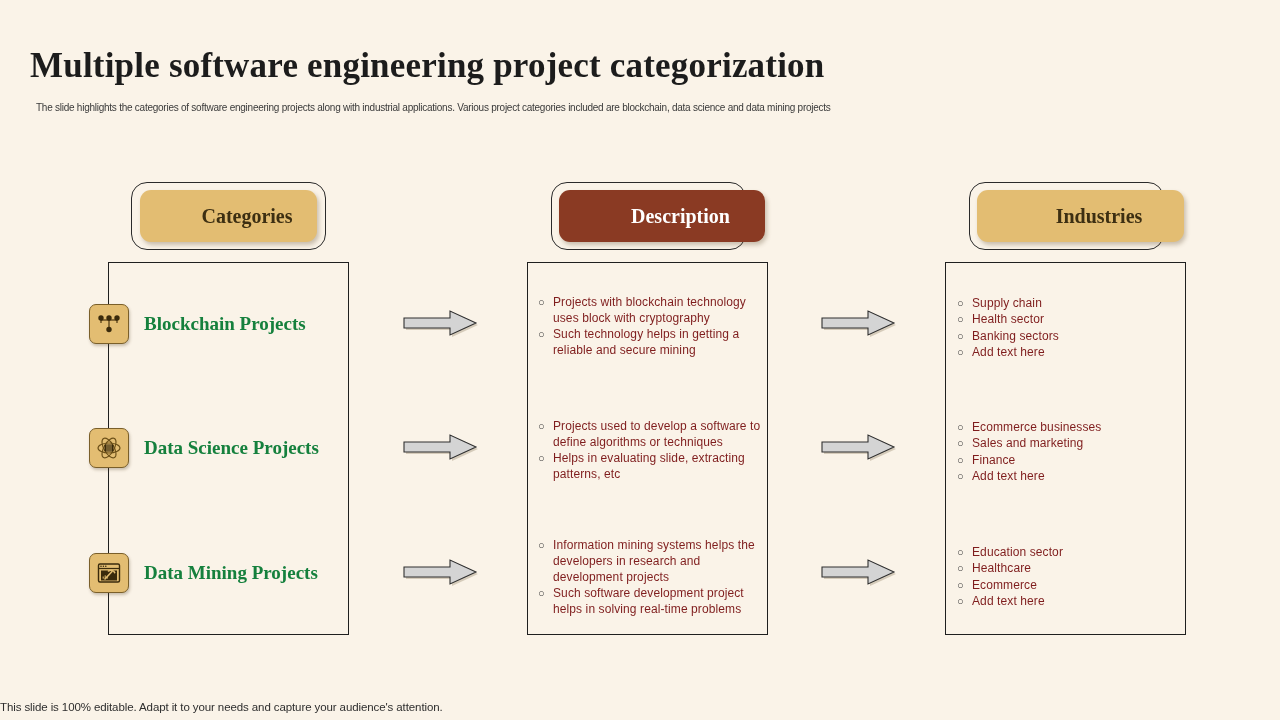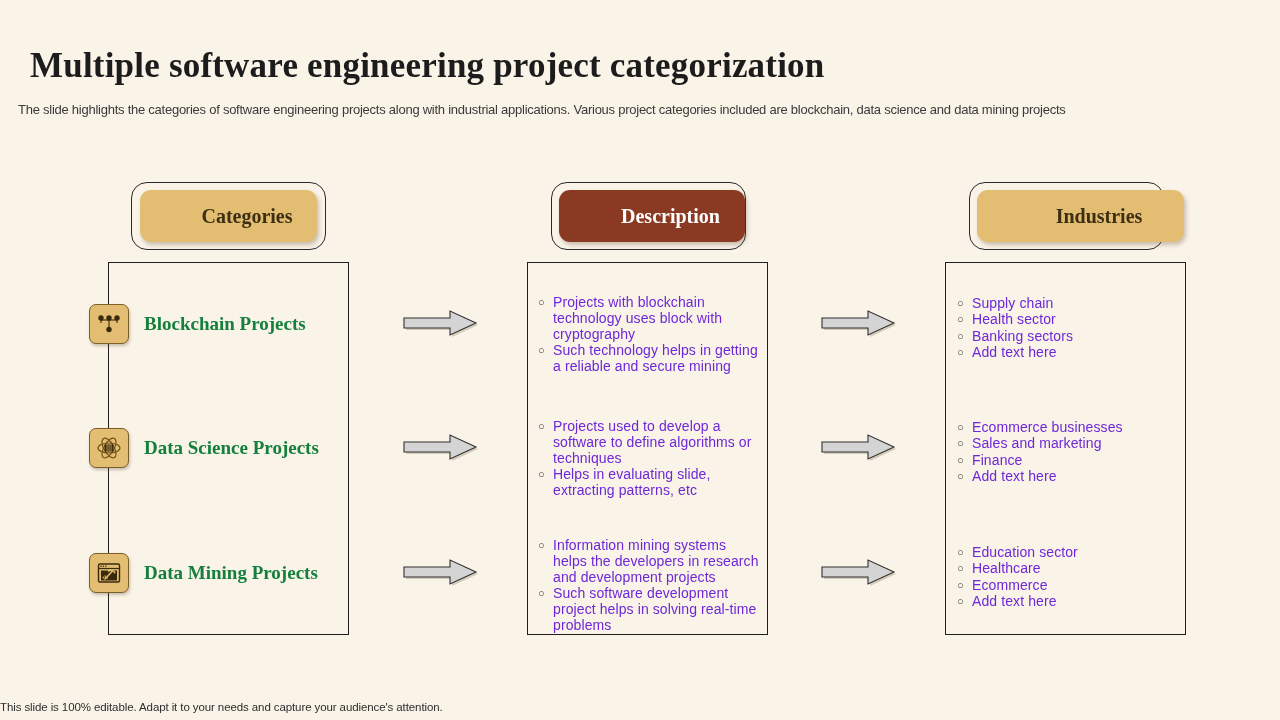--- a/index.html
+++ b/index.html
@@ -22,23 +22,23 @@
     top: 46px;
     font-family: "Liberation Serif", serif;
     font-size: 35px;
     font-weight: 700;
     color: #1c1c1c;
     letter-spacing: 0.2px;
     white-space: nowrap;
   }
   #slide-subtitle {
     position: absolute;
-    left: 18px;
+    left: 36px;
     top: 102px;
-    font-size: 13px;
+    font-size: 10px;
     color: #3a3a3a;
     letter-spacing: -0.25px;
     white-space: nowrap;
   }
 
   
   .pill-outer {
     position: absolute;
     border: 1px solid #2a2a2a;
     border-radius: 16px;
@@ -113,23 +113,23 @@
     font-size: 11px;
     line-height: 16px;
     color: #3a3a3a;
     width: 17px;
     flex: 0 0 17px;
     text-align: left;
     padding-left: 2px;
     box-sizing: border-box;
   }
   .bullet-text {
-    font-size: 14px;
+    font-size: 12px;
     line-height: 16px;
-    color: #6d28d9;
+    color: #7f1d1d;
     letter-spacing: 0.1px;
   }
   .ind-row .bullet-text { line-height: 16.3px; }
 
   
   #footer-note {
     position: absolute;
     left: 0;
     right: 0;
     top: 701px;
@@ -144,21 +144,21 @@
 
 <div id="slide-title">Multiple software engineering project categorization</div>
 <div id="slide-subtitle">The slide highlights the categories of software engineering projects along with industrial applications. Various project categories included are blockchain, data science and data mining projects</div>
 
 <div class="pill-outer" style="left:131px; top:182px; width:195px; height:68px;"></div>
 <div class="pill-inner pill-gold" style="left:140px; top:190px; width:177px; height:52px;">
   <span>Categories</span>
 </div>
 
 <div class="pill-outer" style="left:551px; top:182px; width:195px; height:68px;"></div>
-<div class="pill-inner pill-maroon" style="left:559px; top:190px; width:186px; height:52px;">
+<div class="pill-inner pill-maroon" style="left:559px; top:190px; width:206px; height:52px;">
   <span>Description</span>
 </div>
 
 <div class="pill-outer" style="left:969px; top:182px; width:195px; height:68px;"></div>
 <div class="pill-inner pill-gold" style="left:977px; top:190px; width:207px; height:52px;">
   <span>Industries</span>
 </div>
 
 <div class="panel" style="left:108px; top:262px; width:241px; height:373px;"></div>
 <div class="panel" style="left:527px; top:262px; width:241px; height:373px;"></div>

